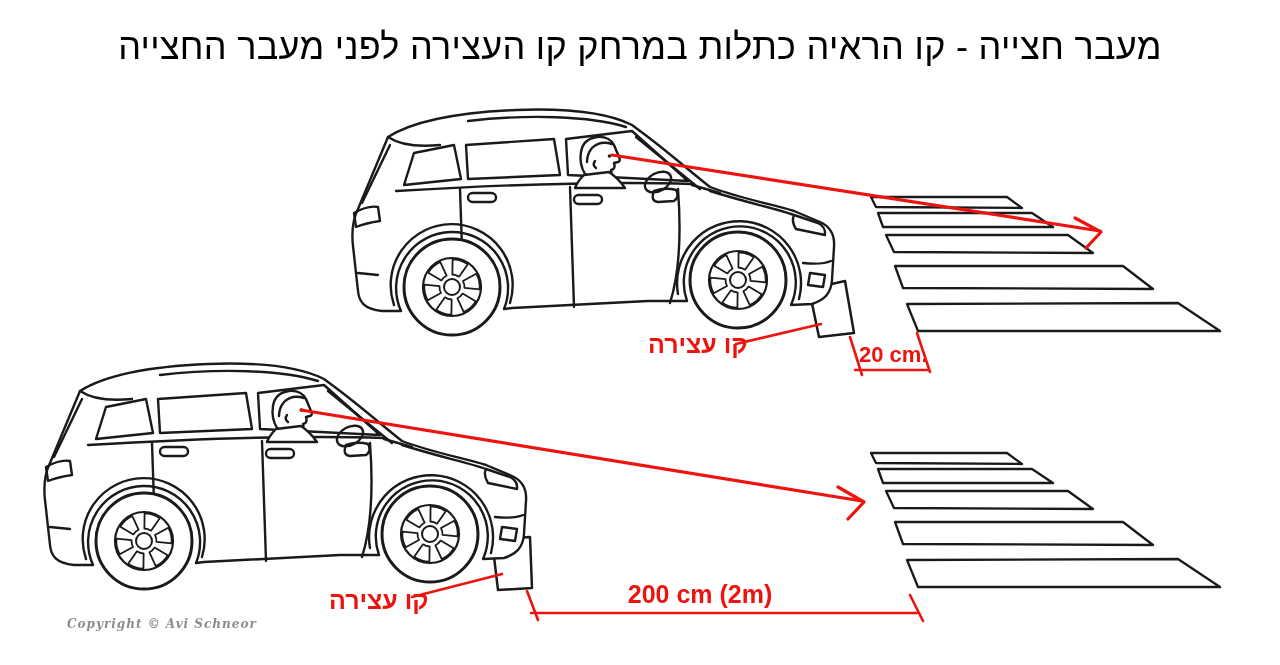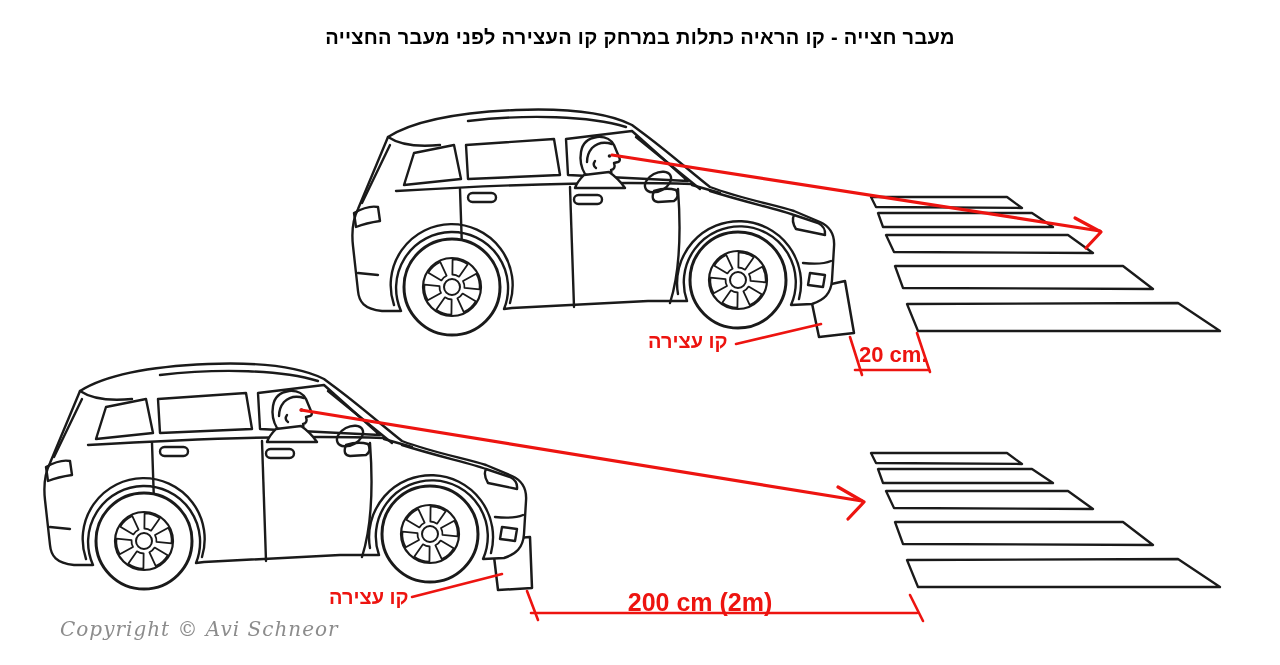--- a/index.html
+++ b/index.html
@@ -3,35 +3,36 @@
 <meta charset="utf-8">
 <style>
   html,body{margin:0;padding:0;background:#fff;}
   .stage{
     position:relative;width:1280px;height:665px;background:#ffffff;
     font-family:"Liberation Sans","DejaVu Sans",sans-serif;overflow:hidden;
   }
   .stage svg{position:absolute;left:0;top:0;}
   .page-title{
     position:absolute;left:0;top:26px;width:1280px;text-align:center;
-    font-size:20px;font-weight:bold;color:var(--title-text,#000);
+    font-size:36px;font-weight:normal;color:var(--title-text,#000);
     letter-spacing:.3px;direction:rtl;
   }
   .red-label{
     position:absolute;color:var(--accent-red,#ed1410);font-weight:bold;
     white-space:nowrap;direction:rtl;
   }
-  .stop-label{font-size:20px;}
+  .stop-label{font-size:25px;}
   .dim-label{font-size:22px;direction:ltr;}
-  .dim-label.big{font-size:25px;width:200px;text-align:center;margin-top:8px;}
+  .dim-label.big{font-size:25px;width:200px;text-align:center;}
   .copyright{
-    position:absolute;left:60px;top:617px;
+    position:absolute;left:67px;top:617px;
     font-family:"DejaVu Serif","Liberation Serif",serif;
-    font-style:italic;font-size:20px;color:var(--copyright-gray,#8c8c8c);
+    font-style:italic;font-size:12px;color:var(--copyright-gray,#8c8c8c);
     letter-spacing:1px;
+    font-weight:bold;
   }
   .redline{stroke:var(--accent-red,#ed1410);fill:none;}
 </style>
 </head>
 <body>
 
 <div class="stage">
 
   <svg width="1280" height="665" viewBox="0 0 1280 665">
     <defs>

